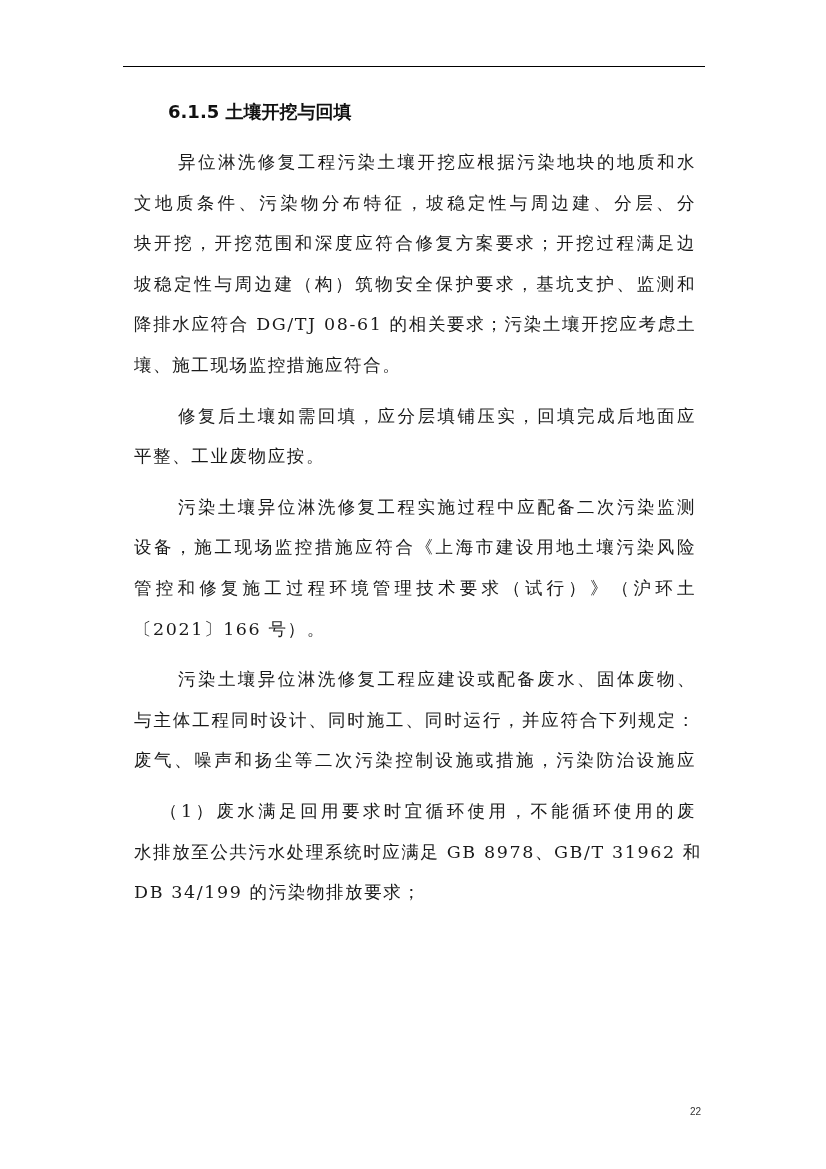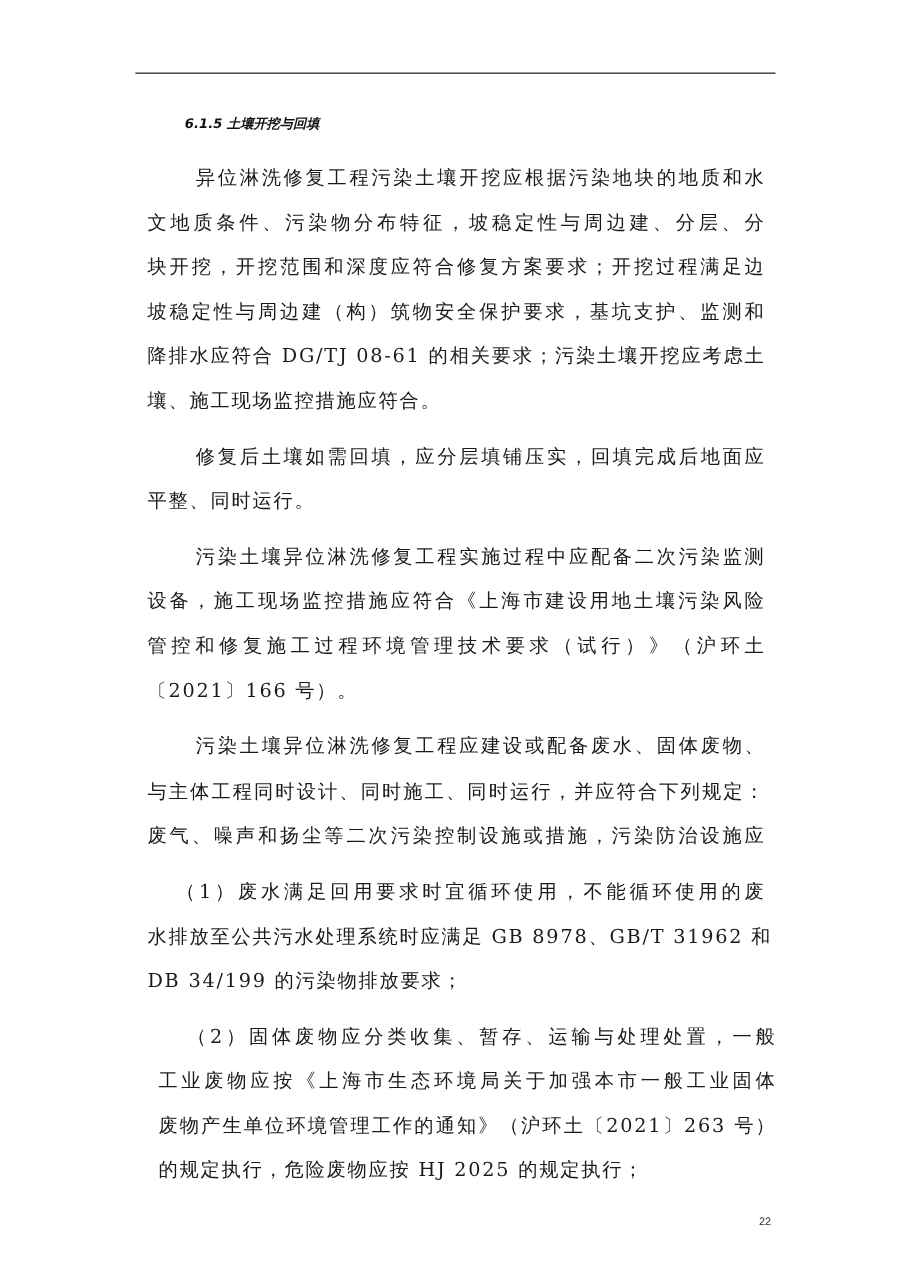--- a/index.html
+++ b/index.html
@@ -25,27 +25,26 @@
     }
     .content {
       position: absolute;
       left: 124px;
       top: 92px;
       width: 582px;
     }
     .heading {
       font-family: "DejaVu Sans", "Liberation Sans", sans-serif;
       font-weight: bold;
-      font-size: 12px;
+      font-size: 18px;
       line-height: 40px;
       padding-left: 44px;
       margin: 0;
       height: 40px;
       color: #111;
-      font-style: italic;
     }
     .para {
       font-size: 17.5px;
       line-height: 40.6px;
       text-indent: 44px;
       margin: 10px;
       text-align: justify;
       letter-spacing: 1.6px;
       word-break: break-all;
     }
@@ -93,21 +92,21 @@
     <span class="ln first">异位淋洗修复工程污染土壤开挖应根据污染地块的地质和水</span>
     <span class="ln">文地质条件、污染物分布特征，坡稳定性与周边建、分层、分</span>
     <span class="ln">块开挖，开挖范围和深度应符合修复方案要求；开挖过程满足边</span>
     <span class="ln">坡稳定性与周边建（构）筑物安全保护要求，基坑支护、监测和</span>
     <span class="ln">降排水应符合 DG/TJ 08-61 的相关要求；污染土壤开挖应考虑土</span>
     <span class="ln last">壤、施工现场监控措施应符合。</span>
   </p>
 
   <p class="para">
     <span class="ln first">修复后土壤如需回填，应分层填铺压实，回填完成后地面应</span>
-    <span class="ln last">平整、同时运行。</span>
+    <span class="ln last">平整、工业废物应按。</span>
   </p>
 
 
   <p class="para">
     <span class="ln first">污染土壤异位淋洗修复工程实施过程中应配备二次污染监测</span>
     <span class="ln">设备，施工现场监控措施应符合《上海市建设用地土壤污染风险</span>
     <span class="ln">管控和修复施工过程环境管理技术要求（试行）》（沪环土</span>
     <span class="ln last">〔2021〕166 号）。</span>
   </p>
 
@@ -116,22 +115,16 @@
     <span class="ln">与主体工程同时设计、同时施工、同时运行，并应符合下列规定：</span>
     <span class="ln">废气、噪声和扬尘等二次污染控制设施或措施，污染防治设施应</span>
   </p>
 
   <p class="para">
     <span class="ln first item">（1）废水满足回用要求时宜循环使用，不能循环使用的废</span>
     <span class="ln">水排放至公共污水处理系统时应满足 GB 8978、GB/T 31962 和</span>
     <span class="ln last">DB 34/199 的污染物排放要求；</span>
   </p>
 
-  <p class="para shift">
-    <span class="ln first item">（2）固体废物应分类收集、暂存、运输与处理处置，一般</span>
-    <span class="ln">工业废物应按《上海市生态环境局关于加强本市一般工业固体</span>
-    <span class="ln">废物产生单位环境管理工作的通知》（沪环土〔2021〕263 号）</span>
-    <span class="ln last">的规定执行，危险废物应按 HJ 2025 的规定执行；</span>
-  </p>
 
 </div>
 
 <div class="page-number">22</div>
 
 </body></html>

